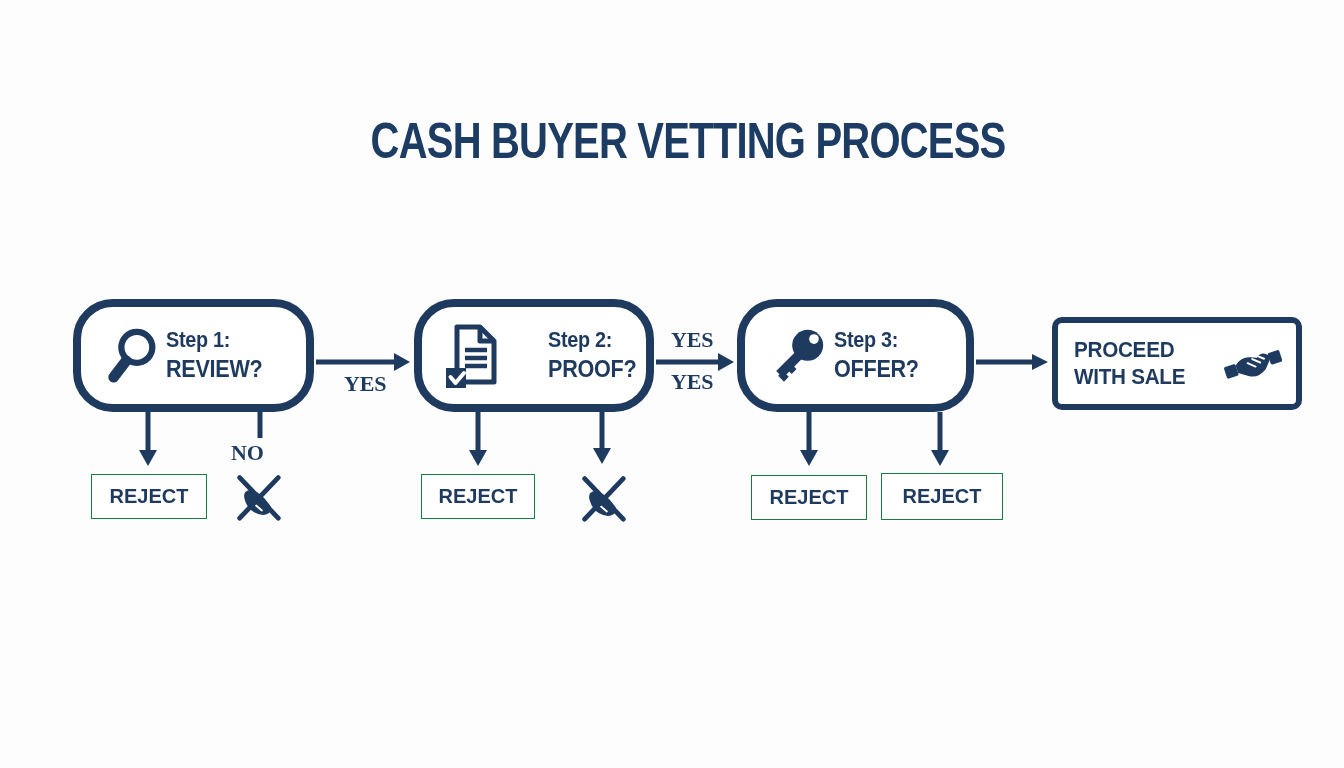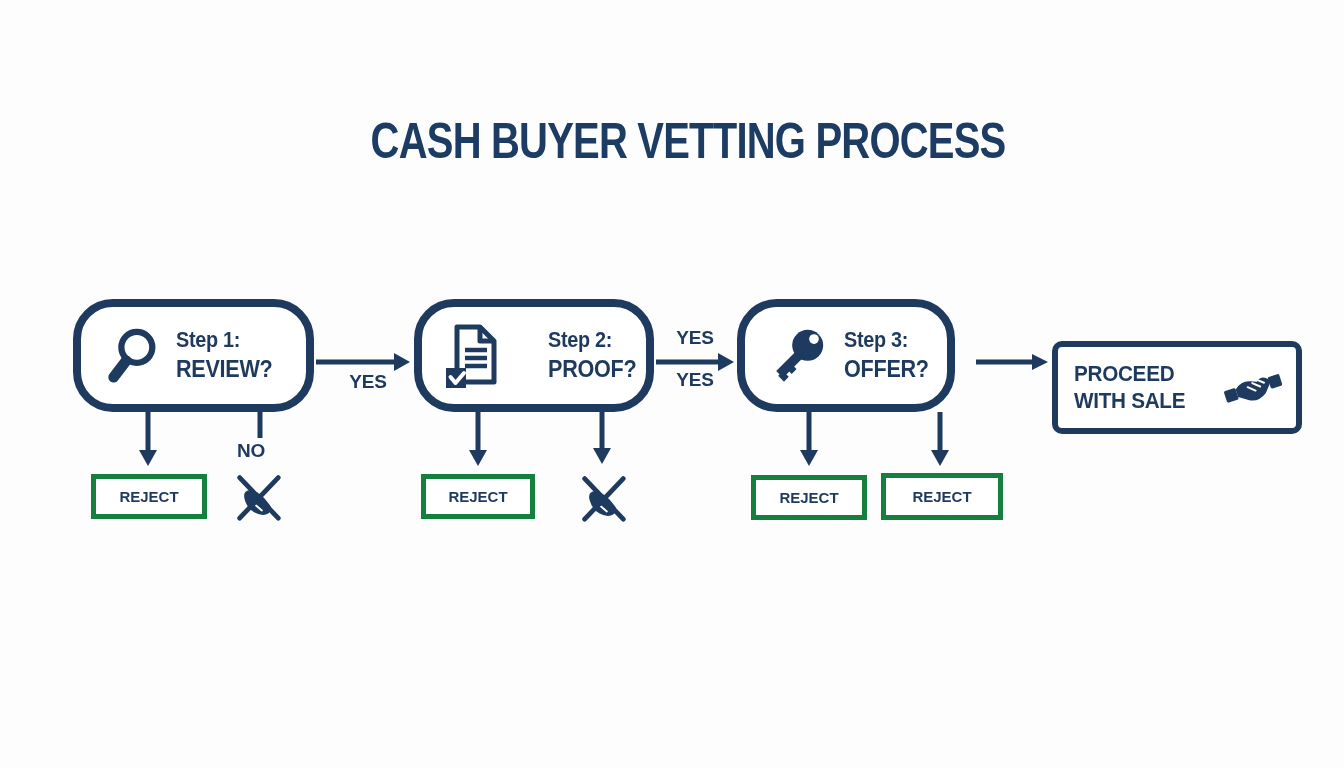--- a/index.html
+++ b/index.html
@@ -24,68 +24,67 @@
   }
 
   
   .step-box{
     position:absolute;
     box-sizing:border-box;
     background:#ffffff;
     border:8px solid #1e3a5f;
     border-radius:40px;
     display:flex;align-items:center;
-    padding-left:22px;gap:15px;
+    padding-left:22px;gap:5px;
   }
   .step-box.s1{left:73px;top:299px;width:241px;height:113px;}
   .step-box.s2{left:414px;top:299px;width:240px;height:113px;justify-content:space-between;}
-  .step-box.s3{left:737px;top:299px;width:218px;height:113px;}
+  .step-box.s3{left:737px;top:299px;width:237px;height:113px;}
   .step-text{
     display:inline-block;
     font-weight:bold;
     font-size:22px;line-height:1.22;
     transform:scaleX(0.9);transform-origin:left center;
     letter-spacing:-0.3px;
     white-space:nowrap;
   }
   .step-q{font-size:24px;}
 
   
   .final-box{
     position:absolute;left:1052px;top:317px;width:250px;height:93px;
     box-sizing:border-box;background:#ffffff;
     border:6px solid #1e3a5f;border-radius:10px;
     display:flex;align-items:center;justify-content:space-between;
     padding:0 14px 0 16px;
-    margin-top:24px;
   }
   .final-text{
     font-weight:bold;font-size:22px;line-height:1.2;
     letter-spacing:-0.3px;
     width:160px;
     transform:scaleX(0.94);transform-origin:left center;
   }
 
   
   .reject-box{
     position:absolute;box-sizing:border-box;background:#ffffff;
-    border:5px solid #15803d;
+    border:1px solid #15803d;
     display:flex;align-items:center;justify-content:center;
-    font-weight:bold;font-size:15px;letter-spacing:0;
+    font-weight:bold;font-size:20px;letter-spacing:0;
   }
   .reject-box.r1{left:91px;top:474px;width:116px;height:45px;}
   .reject-box.r2{left:421px;top:474px;width:114px;height:45px;}
   .reject-box.r3{left:751px;top:475px;width:116px;height:45px;}
   .reject-box.r4{left:881px;top:473px;width:122px;height:47px;}
 
   
   .conn-label{
     position:absolute;
-    font-weight:bold;font-size:19px;
-    text-align:center;letter-spacing:-0.2px;
+    font-weight:bold;font-size:22px;
+    letter-spacing:-0.2px;font-family:Liberation Serif, serif;
   }
   .yes1{left:344px;top:371px;width:48px;}
   .yes2t{left:671px;top:327px;width:48px;}
   .yes2b{left:671px;top:369px;width:48px;}
   .no1{left:231px;top:440px;width:40px;}
 
   
   .icon{display:block;flex:0 0 auto;}
   .crossed{position:absolute;}
   .c1{left:231px;top:466px;}

